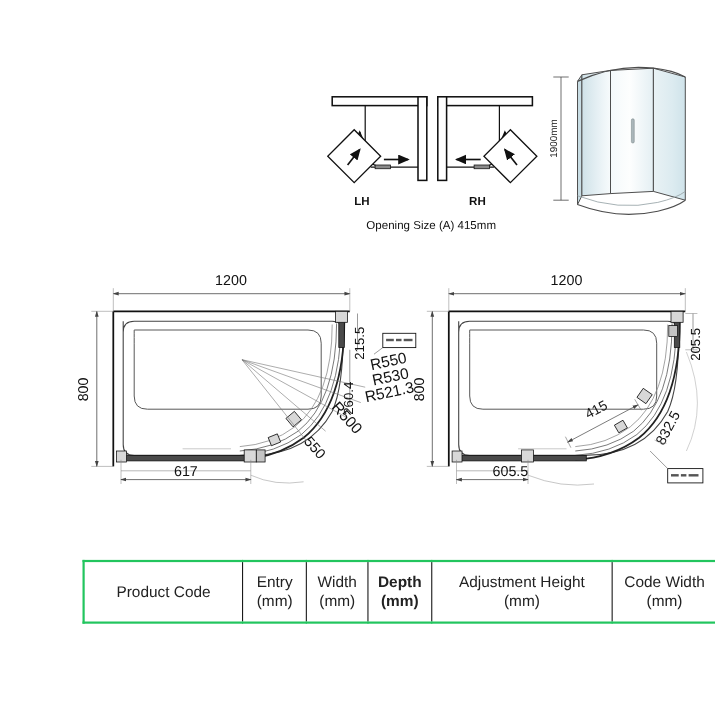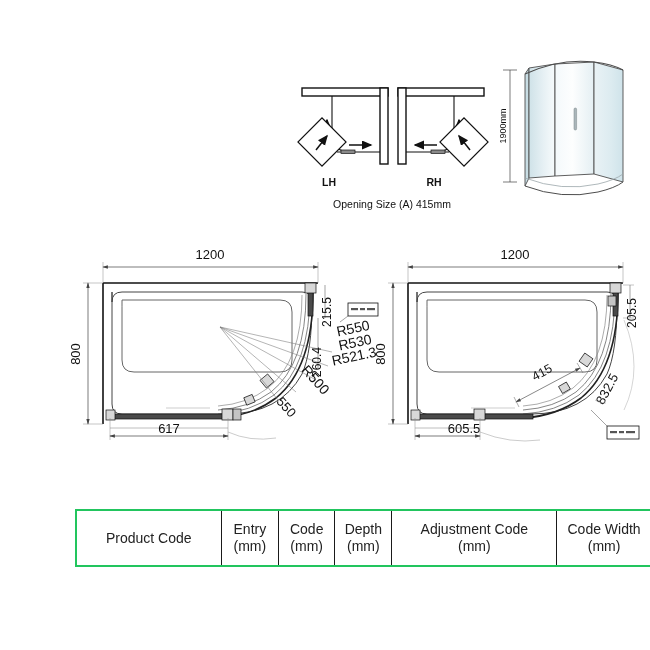--- a/index.html
+++ b/index.html
@@ -26,21 +26,21 @@
     color:#222;
     padding:3px 2px;
     line-height:1.18;
     font-family:"Liberation Sans", sans-serif;
   }
   .spec-table tr.head td{height:48px;font-size:14px;}
   .spec-table tr.body td{height:28px;font-size:14px;}
   .c-code{width:150px;}
   .c-h{width:55px;}
   .c-w{width:53px;}
-  .c-d{width:54px;}
+  .c-d{width:54px;font-weight:bold;}
   .c-adj{width:170px;}
   .c-entry{width:96px;}
   .unit{display:block;}
 </style>
 </head>
 <body>
 
 <div class="page">
 
   <svg class="sheet" viewBox="0 0 650 650" xmlns="http://www.w3.org/2000/svg">
@@ -295,29 +295,29 @@
     <tbody>
       <tr class="head">
         <td class="c-code">
           <span>Product Code</span>
         </td>
         <td class="c-h">
           <span>Entry</span>
           <span class="unit">(mm)</span>
         </td>
         <td class="c-w">
-          <span>Code</span>
+          <span>Width</span>
           <span class="unit">(mm)</span>
         </td>
         <td class="c-d">
           <span>Depth</span>
           <span class="unit">(mm)</span>
         </td>
         <td class="c-adj">
-          <span>Adjustment Code</span>
+          <span>Adjustment Height</span>
           <span class="unit">(mm)</span>
         </td>
         <td class="c-entry">
           <span>Code Width</span>
           <span class="unit">(mm)</span>
         </td>
       </tr>
     </tbody>
   </table>
 

